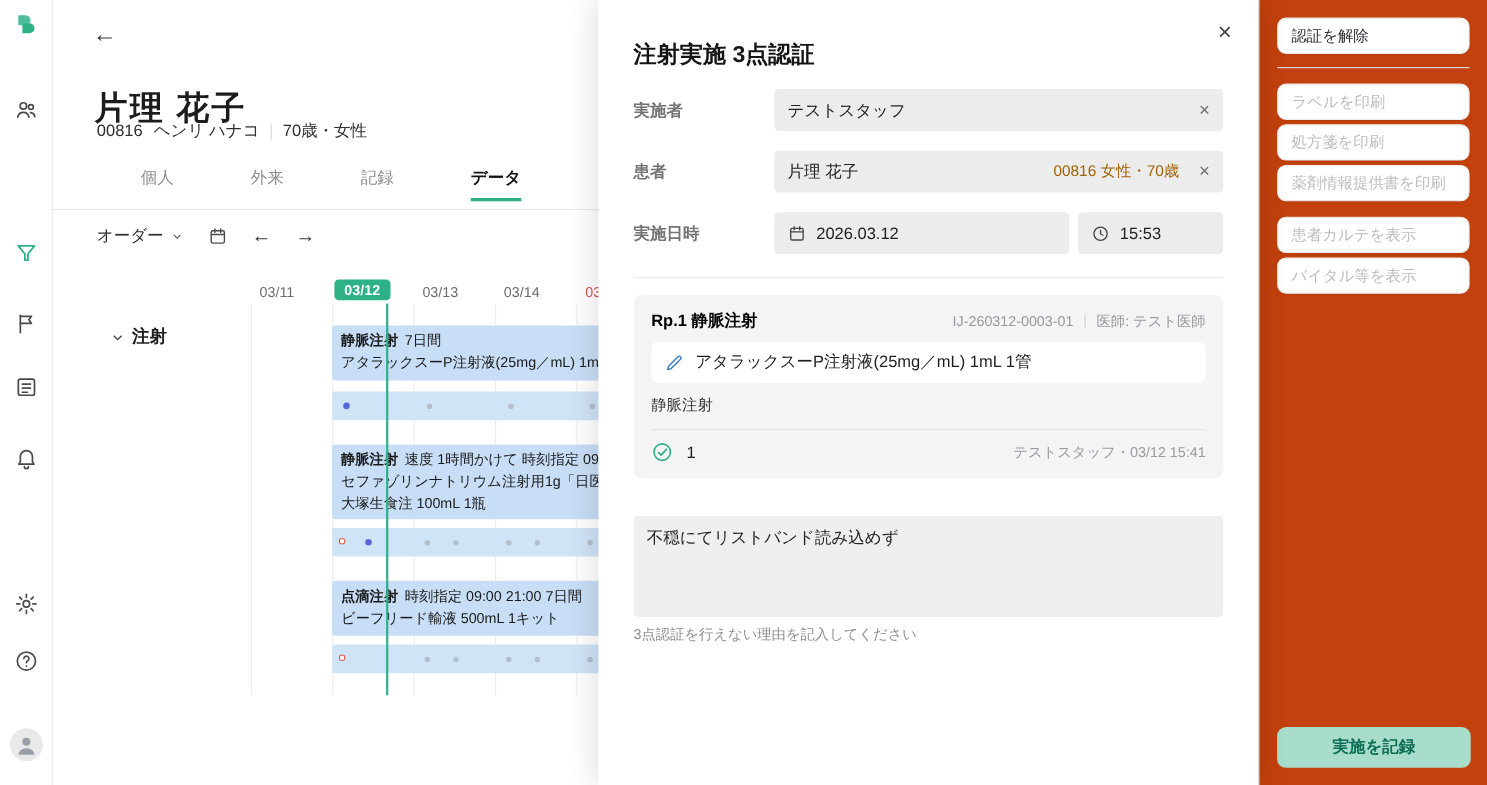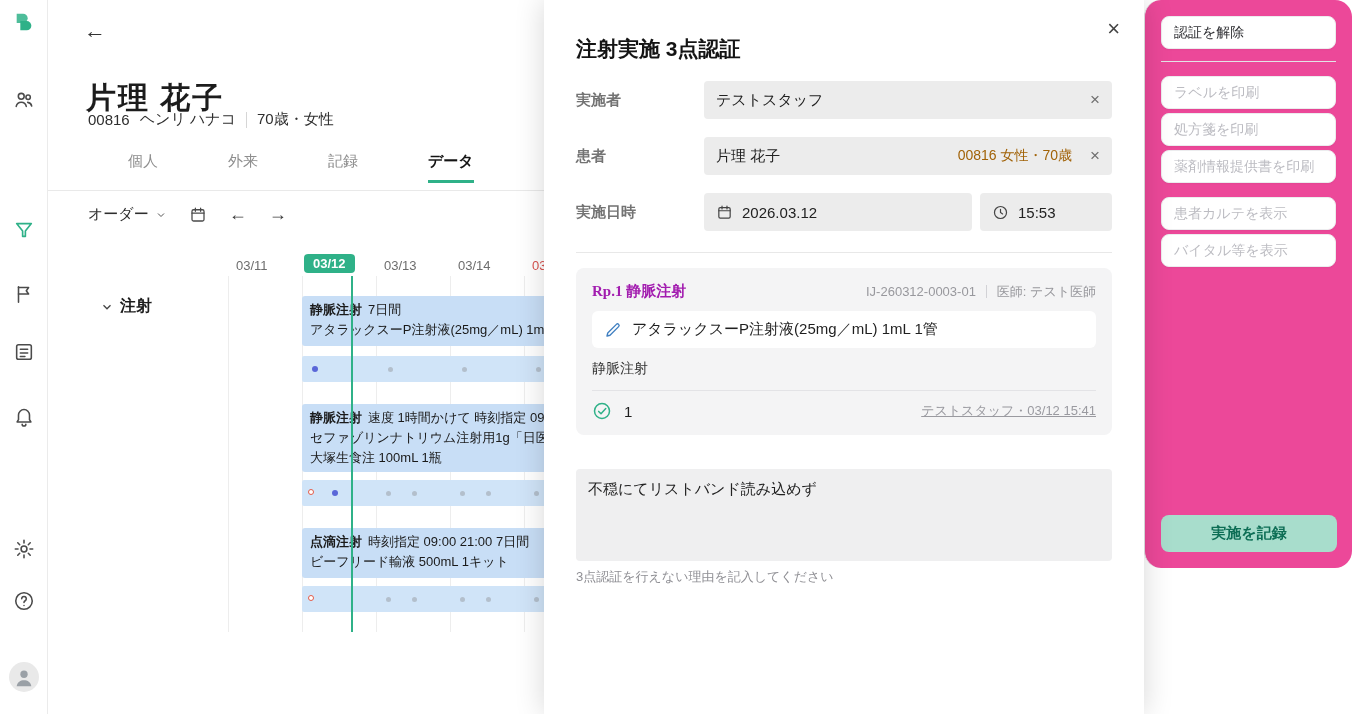--- a/index.html
+++ b/index.html
@@ -62,40 +62,40 @@
   .flabel{ position:absolute; left:32px; font-size:15px; font-weight:bold; color:#737373; }
   .field{ position:absolute; background:#ececec; border-radius:4px; height:38px;
           display:flex; align-items:center; padding:0 12px; font-size:15px; color:#222; cursor:text; }
   .field svg{ width:17px; height:17px; color:#444; margin-right:9px; flex:none; }
   .clear{ margin-left:auto; color:#707070; font-size:17px; cursor:pointer; padding-left:8px; }
   .pdetail{ margin-left:auto; font-size:14px; color:#a16207; }
   .pdetail + .clear{ margin-left:10px; }
   .mdivider{ position:absolute; left:32px; top:252px; width:536px; height:1px; background:#e8e8e8; }
   .card{ position:absolute; left:32px; top:268px; width:536px; background:#f4f4f5; border-radius:8px; padding:14px 16px; }
   .cardhead{ display:flex; align-items:center; justify-content:space-between; }
-  .rp{ font-size:15px; font-weight:bold; color:#a21caf;font-family:Liberation Serif, serif; }
+  .rp{ font-size:15px; font-weight:bold; color:#000000; }
   .cardmeta{ display:flex; align-items:center; gap:10px; font-size:13px; color:#98989d; }
   .cardmeta .pipe{ width:1px; height:13px; background:#d2d2d6; }
   .drugbox{ margin-top:10px; background:#fff; border-radius:6px; padding:9px 12px;
             display:flex; align-items:center; gap:10px; font-size:15px; color:#1f1f1f; }
   .drugbox svg{ width:18px; height:18px; flex:none; }
   .route{ margin-top:12px; font-size:14px; color:#333; }
   .cardfoot{ margin-top:12px; border-top:1px solid #e3e3e6; padding-top:10px;
              display:flex; align-items:center; }
   .cardfoot svg{ width:20px; height:20px; flex:none; }
   .count{ margin-left:12px; font-size:15px; color:#1f1f1f; }
-  .donemeta{ margin-left:auto; font-size:13px; color:#9a9aa0;text-decoration:underline; }
+  .donemeta{ margin-left:auto; font-size:13px; color:#9a9aa0; }
   .reason{ position:absolute; left:32px; top:469px; width:536px; height:92px;
            background:#efeff0; border:none; border-radius:4px; padding:11px 12px;
            font-size:15px; color:#222; resize:none; outline:none;
            font-family:"Liberation Sans","DejaVu Sans",sans-serif; }
   .helper{ position:absolute; left:32px; top:568px; font-size:13px; color:#8f8f94; }
   
-  .side{ position:absolute; left:1144px; top:0; width:208px; height:568px;
-         background:#ec4899; border-left:1px solid #e5e5e7; z-index:25; padding:16px;border-radius:17px; }
+  .side{ position:absolute; left:1144px; top:0; width:208px; height:714px;
+         background:#c2410c; border-left:1px solid #e5e5e7; z-index:25; padding:16px; }
   .sbtn{ display:block; width:100%; height:33px; background:#fff; border:1px solid #ececee;
          border-radius:8px; box-shadow:0 1px 2px rgba(0,0,0,.04); font-size:14px;
          text-align:left; padding:0 12px; color:#2f2f33; margin-bottom:4px; cursor:pointer;
          font-family:inherit; }
   .sbtn.disabled{ color:#bcbcc2; }
   .sdiv{ height:1px; background:#e3e3e6; margin:12px 0 14px; }
   .sgroup{ margin-bottom:14px; }
   .submit{ position:absolute; left:16px; bottom:16px; width:176px; height:37px;
            border:none; border-radius:8px; background:#a8ddcc; color:#0d6e55;
            font-size:15px; font-weight:bold; cursor:pointer; font-family:inherit; }

